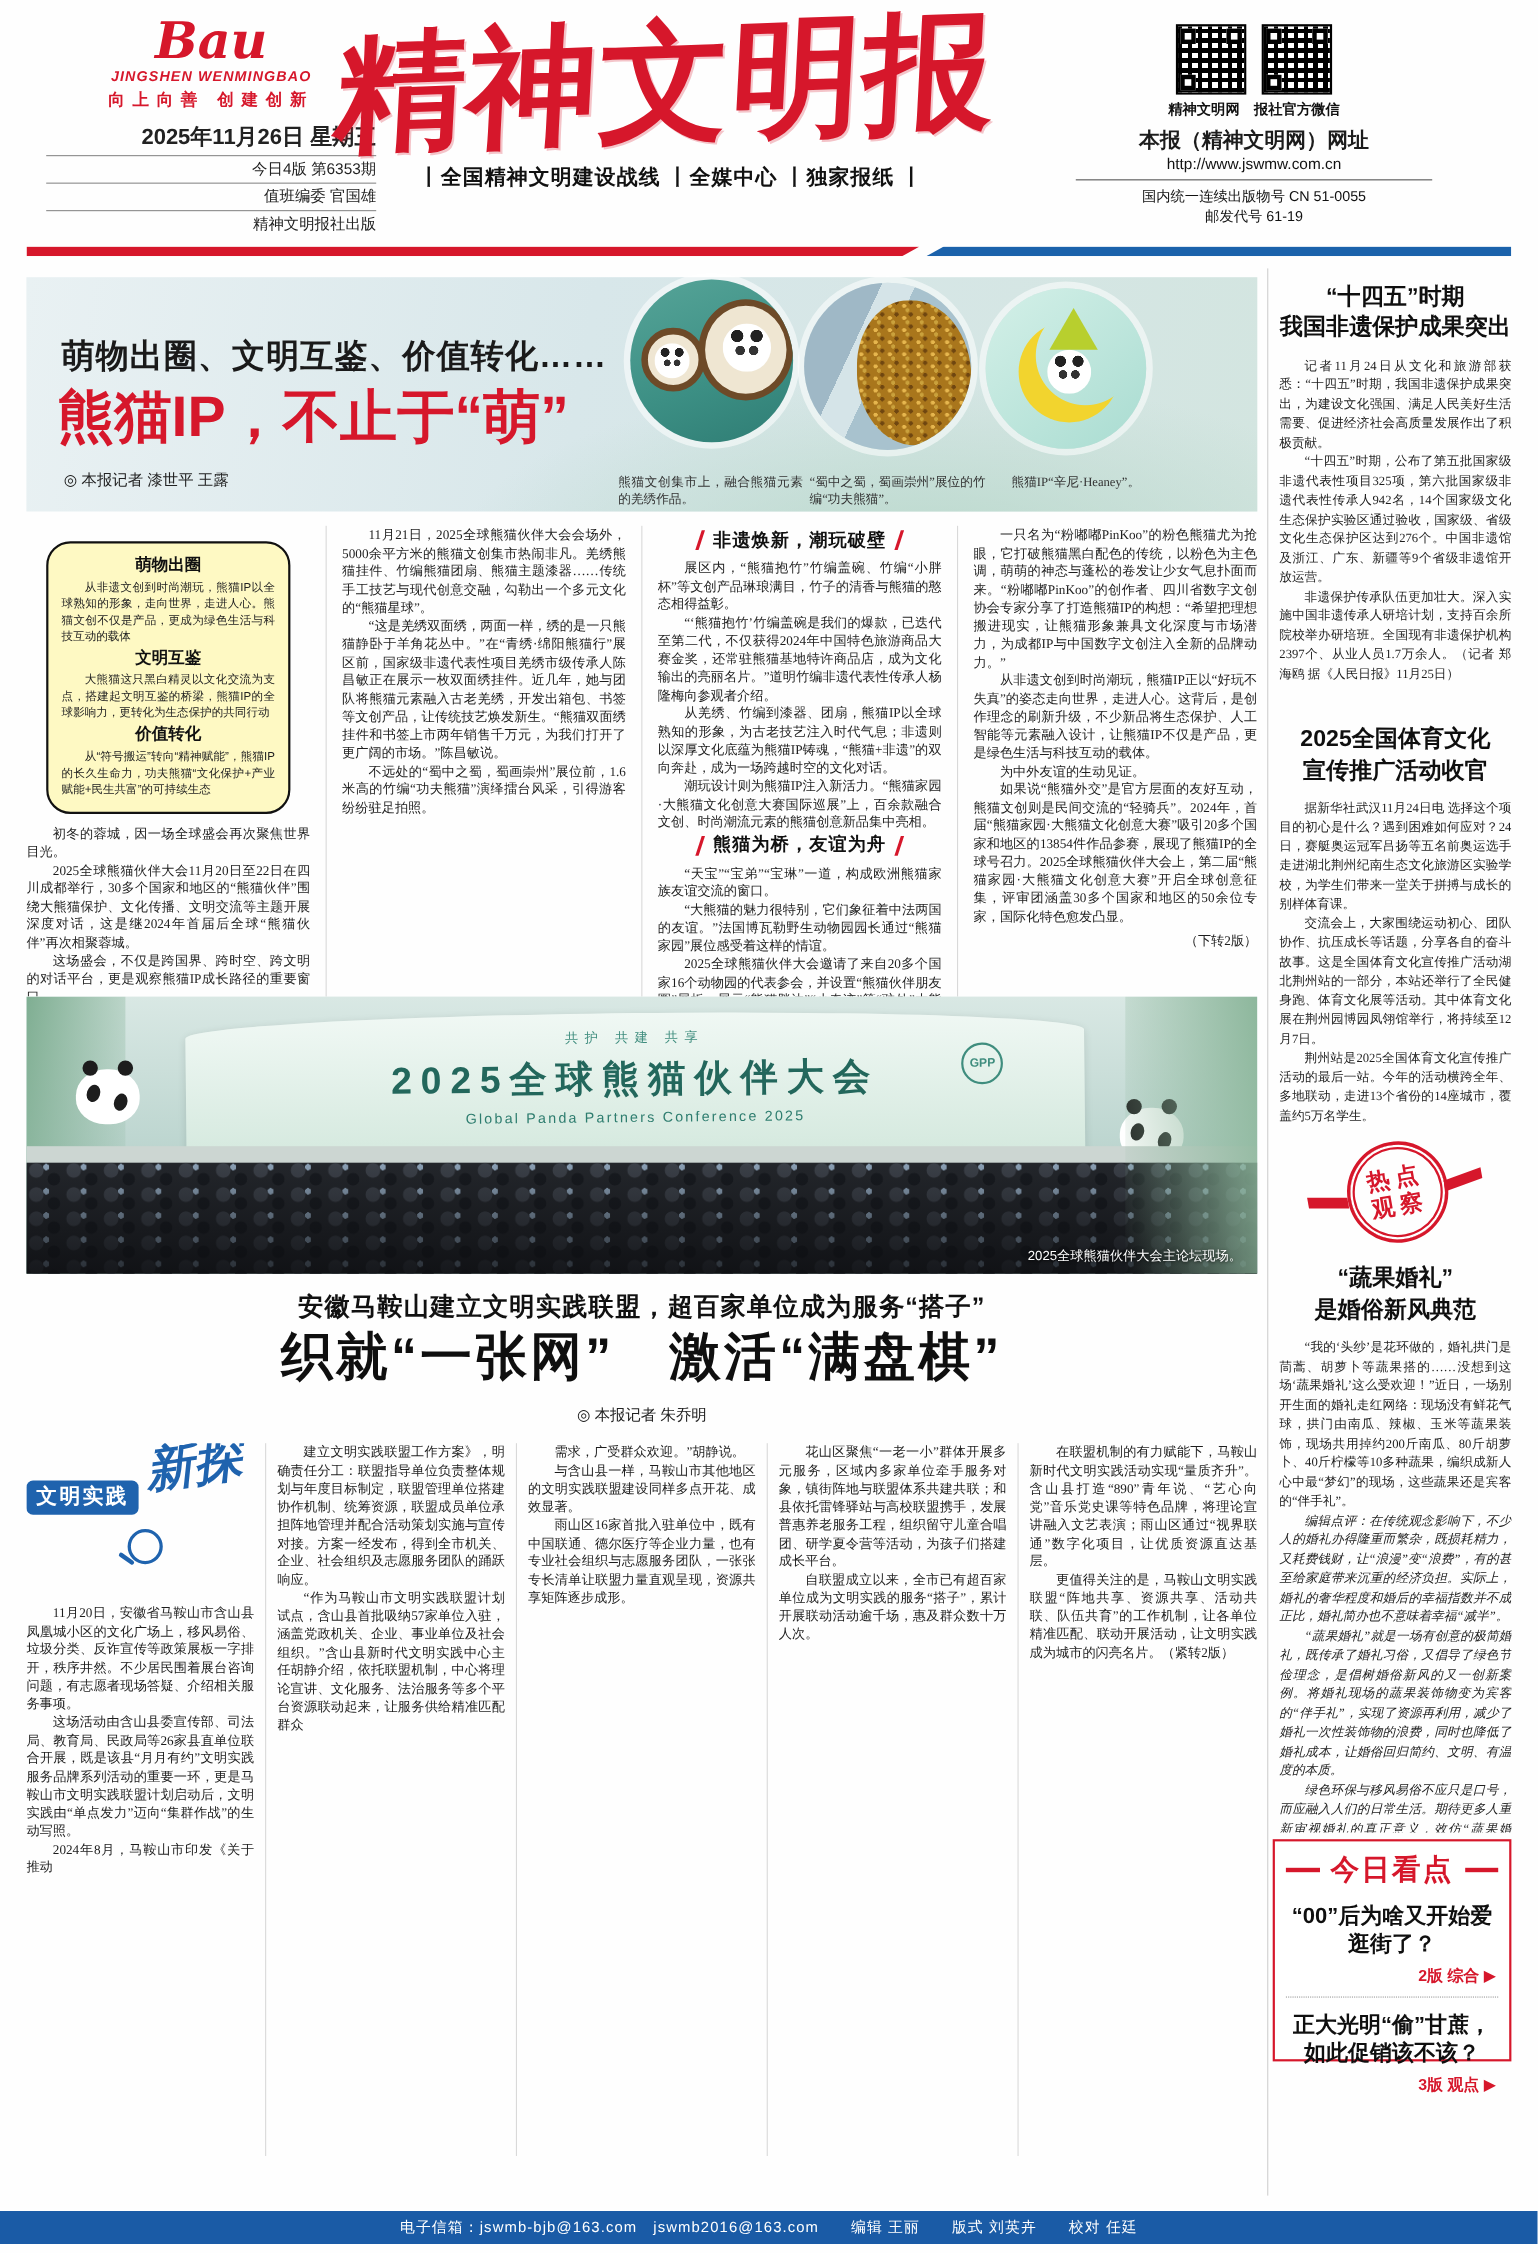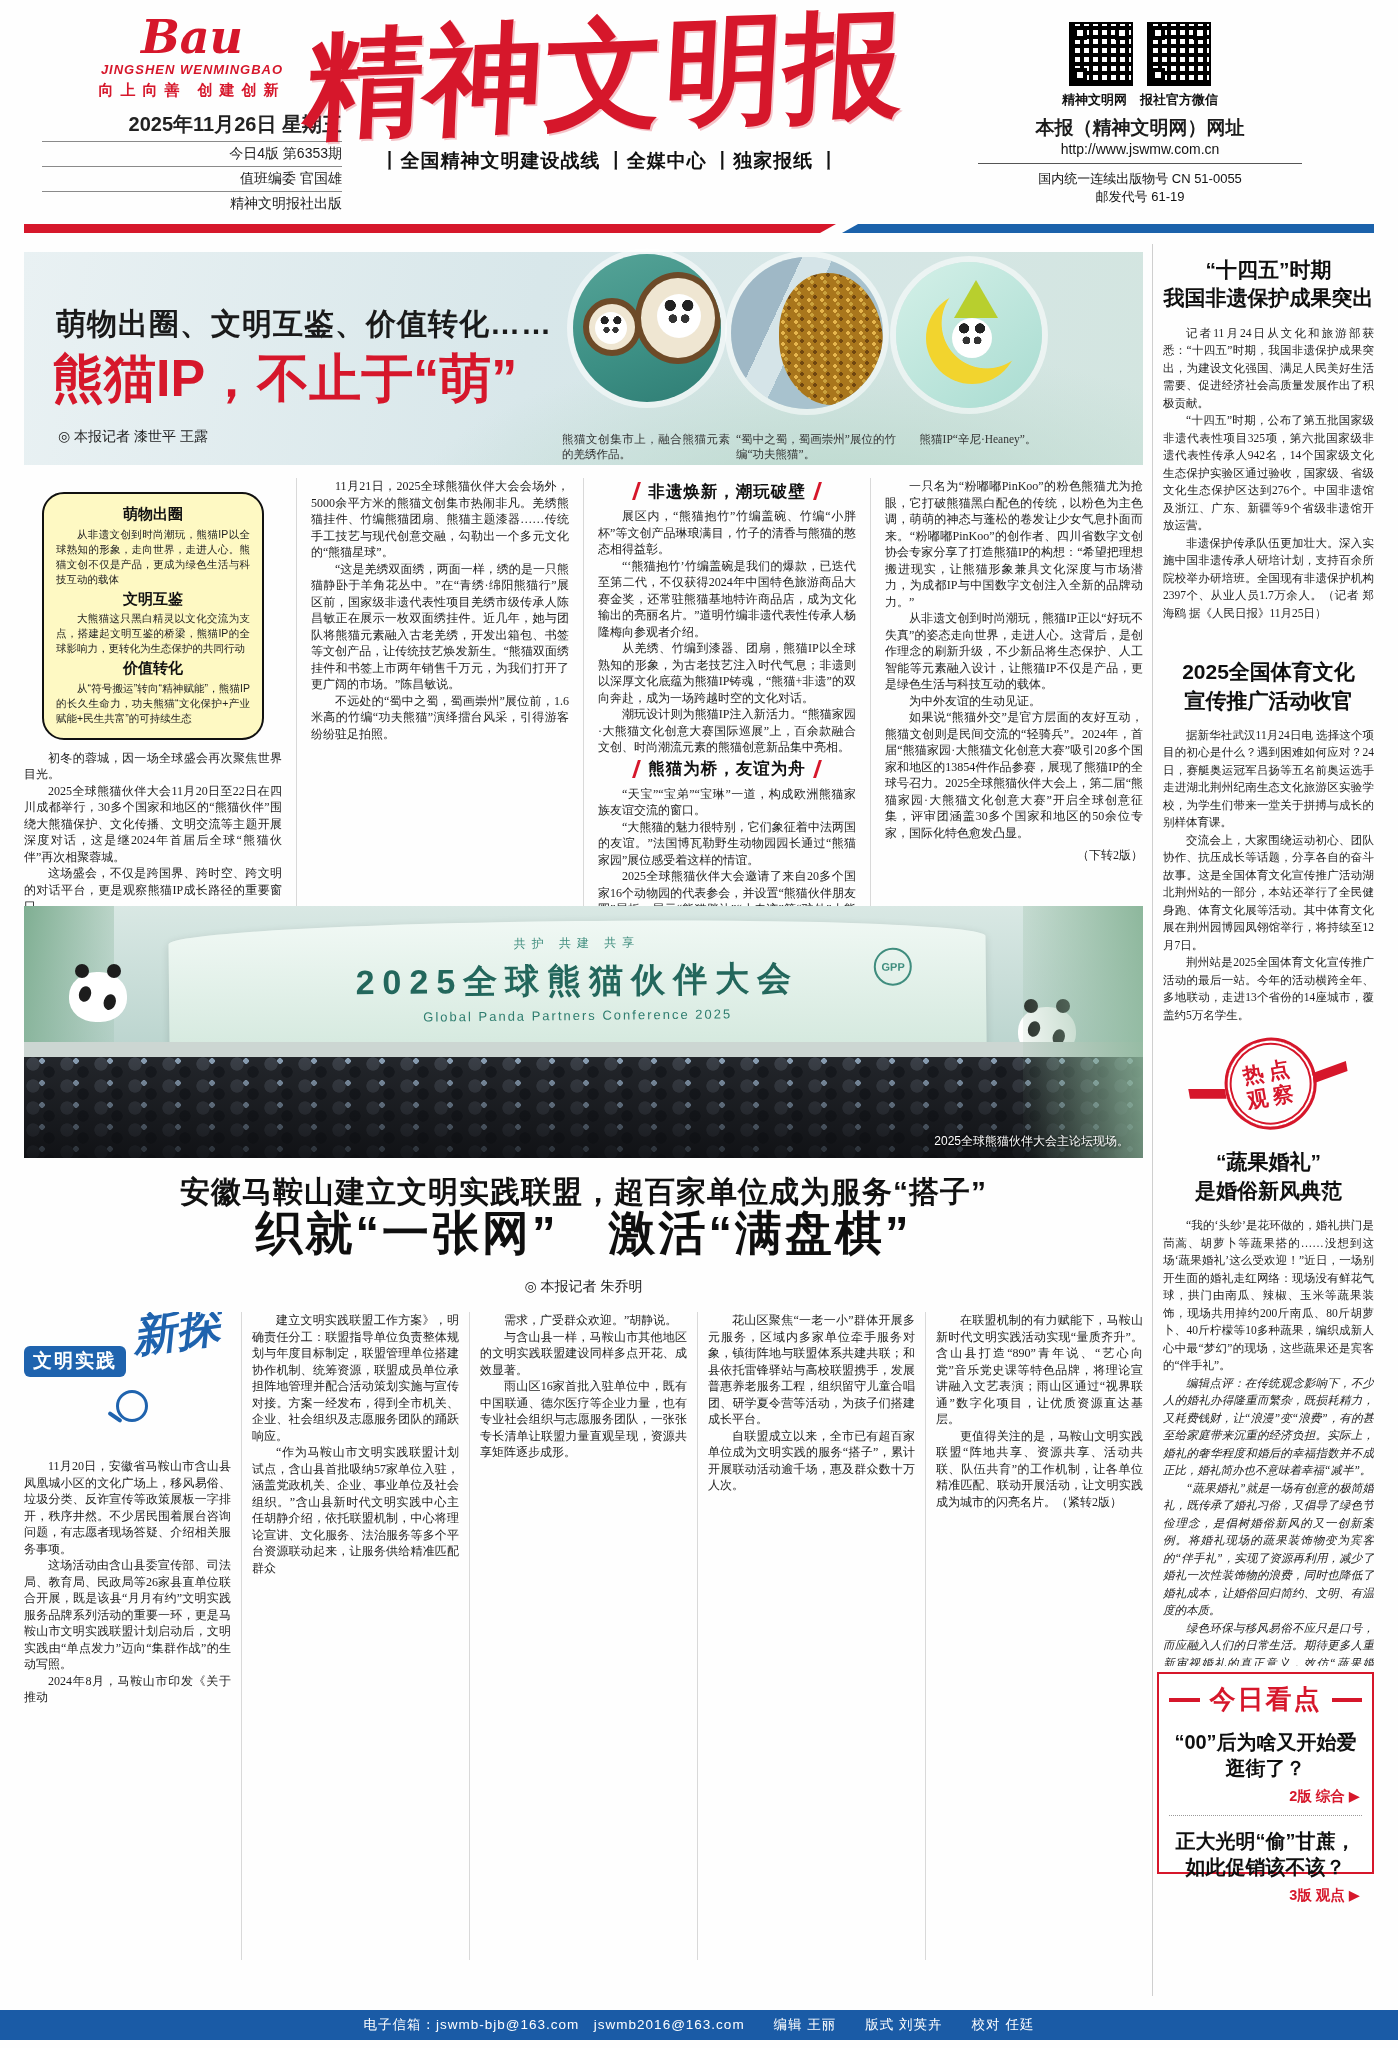--- a/index.html
+++ b/index.html
@@ -119,21 +119,21 @@
   .audience{position:absolute;left:0;bottom:0;width:100%;height:40%;
      background-image:radial-gradient(circle 7px at 9px 7px,#3b4048 90%,transparent),
                       radial-gradient(circle 6px at 25px 15px,#171a1f 90%,transparent),
                       radial-gradient(circle 3px at 18px 4px,#8ba0b5 90%,transparent);
      background-size:34px 22px;background-color:#23262b;}
   .audience:after{content:"";position:absolute;inset:0;background:linear-gradient(rgba(35,38,43,0),rgba(12,13,16,.8));}
   .conf-cap{position:absolute;right:14px;bottom:8px;color:#fff;font-size:12px;z-index:3;
             text-shadow:0 1px 3px rgba(0,0,0,.9);}
   
   .s2-kicker{position:absolute;left:24px;top:1172px;width:1119px;text-align:center;
-             font-size:30px;font-weight:600;color:#111;letter-spacing:1px;}
+             font-size:23px;font-weight:600;color:#111;letter-spacing:1px;}
   .s2-headline{position:absolute;left:24px;top:1202px;width:1119px;text-align:center;
              font-size:47px;font-weight:900;color:#0f0f0f;letter-spacing:3px;}
   .s2-byline{position:absolute;left:24px;top:1278px;width:1119px;text-align:center;font-size:14px;color:#222;}
   .s2cols{position:absolute;left:24px;top:1312px;width:1119px;height:648px;}
   .scol{position:absolute;top:0;height:648px;width:207px;overflow:hidden;
         font-size:12px;line-height:16.5px;text-align:justify;color:#1d1d1d;
         font-family:"Liberation Serif","DejaVu Serif",serif;}
   .scol p{margin:0;text-indent:2em;}
   .sc1{left:0;} .sc2{left:228px;} .sc3{left:456px;} .sc4{left:684px;} .sc5{left:912px;}
   .s2cols .vr1{left:217px;} .s2cols .vr2{left:445px;} .s2cols .vr3{left:673px;} .s2cols .vr4{left:901px;}

